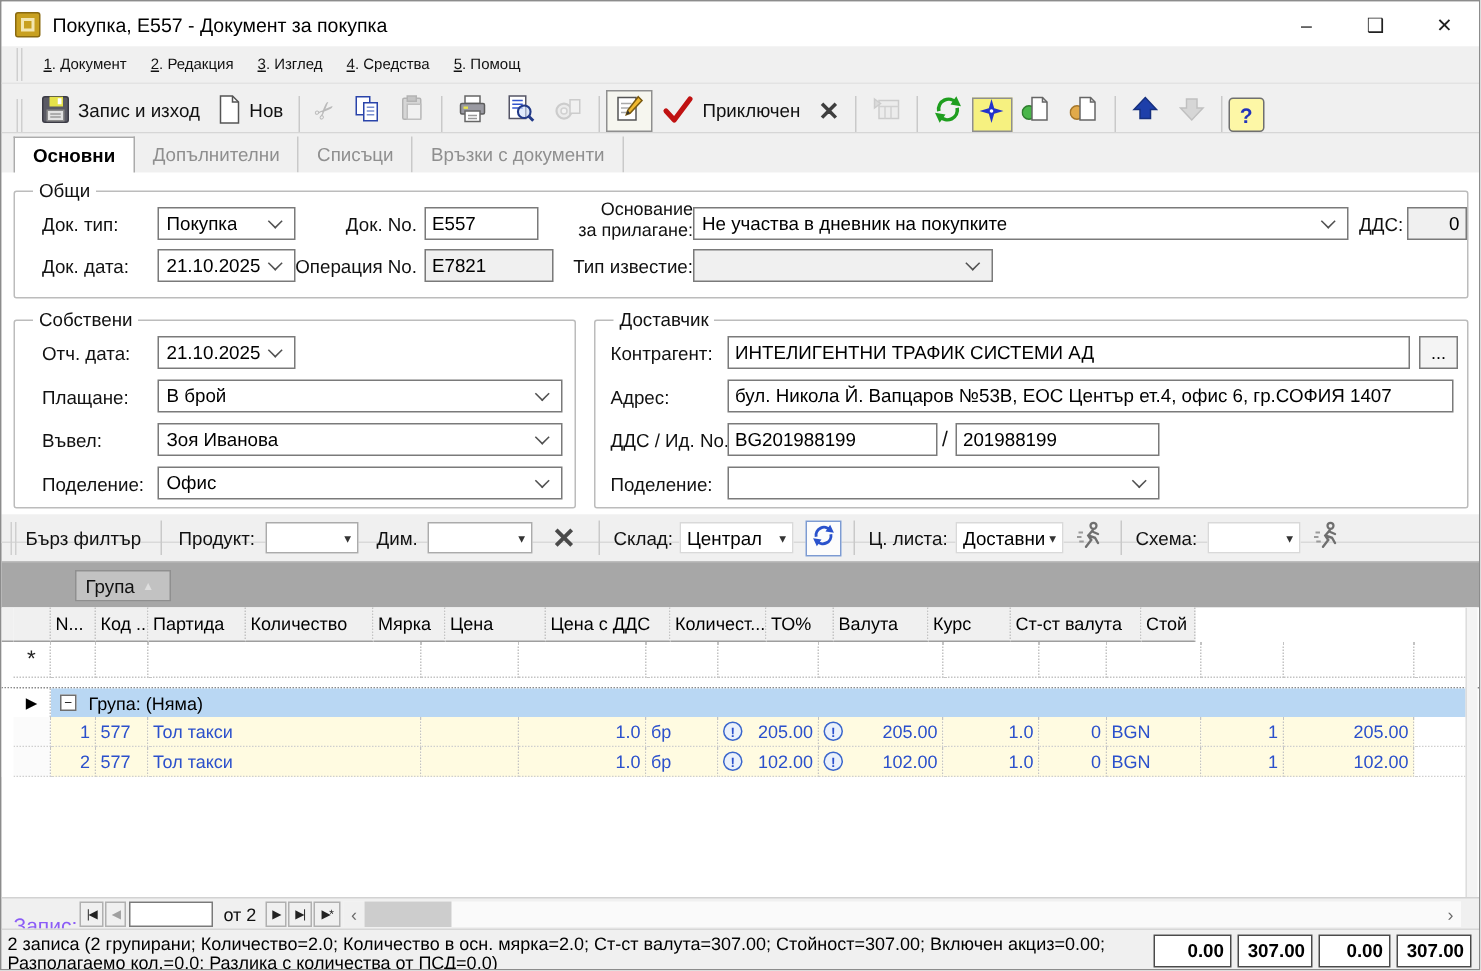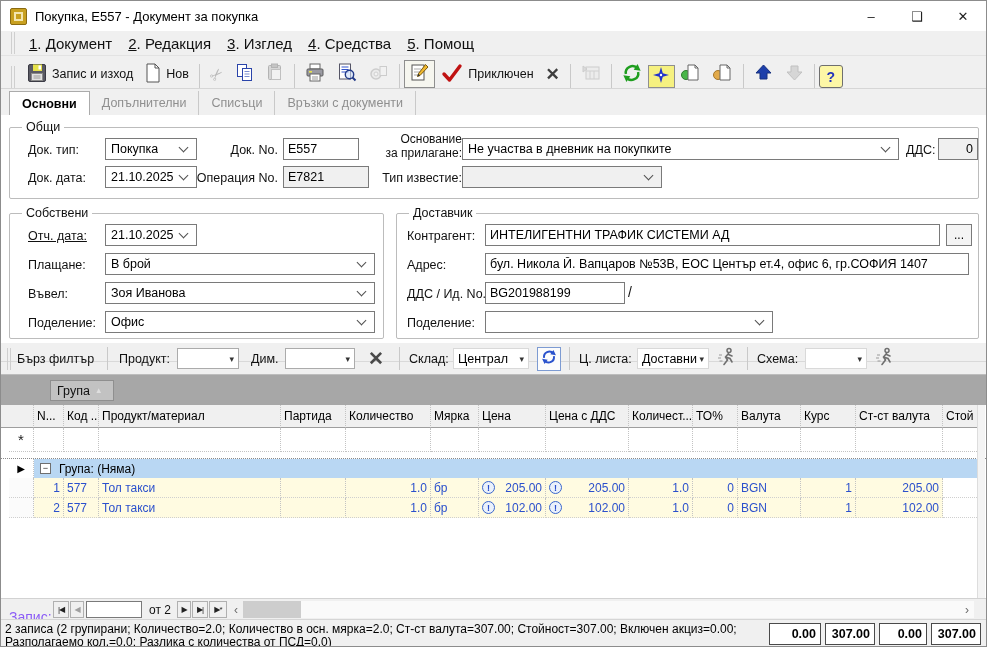--- a/index.html
+++ b/index.html
@@ -10,21 +10,21 @@
   
   .titlebar { position:absolute; left:0; top:0; width:100%; height:30px; background:#fff; display:flex; align-items:center; }
   .appicon { width:17px; height:17px; margin-left:9px; background:#c8a020; border:1px solid #8a6a10; border-radius:2px; position:relative; }
   .appicon::after { content:""; position:absolute; left:3px; top:3px; right:3px; bottom:3px; border:2px solid #f3e6b0; }
   .title-text { margin-left:8px; font-size:13px; color:#000; }
   .wincaps { margin-left:auto; display:flex; height:100%; }
   .wbtn { width:46px; height:100%; display:flex; align-items:center; justify-content:center; font-size:13px; color:#222; }
 
   
   .menubar { position:absolute; left:0; top:30px; width:100%; height:25px; background:#f0f0f0; display:flex; align-items:center; padding-left:10px; border-bottom:1px solid #e3e3e3; }
-  .mitem { padding:3px 8px; font-size:15px; color:#111; }
+  .mitem { padding:3px 8px; font-size:10px; color:#111; }
   .mitem u { text-decoration:underline; }
 
   
   .toolbar { position:absolute; left:0; top:55px; width:100%; height:33px; background:#f0f0f0; display:flex; align-items:flex-end; padding-left:10px; border-bottom:1px solid #d6d6d6; }
   .gripper { width:4px; height:22px; border-left:1px solid #cfcfcf; border-right:1px solid #cfcfcf; margin-right:6px; }
   .tbtn { height:28px; display:flex; align-items:center; gap:5px; padding:0 5px; font-size:12.5px; color:#111; border:1px solid transparent; }
   .tbtn.pressed { border:1px solid #8f8f8f; background:#f6f6ef; }
   .tsep { width:1px; height:24px; background:#c9c9c9; margin:0 4px; }
   .dis { opacity:.55; filter:grayscale(1); }
   .xglyph { font-size:17px; font-weight:bold; color:#3e3e3e; }
@@ -314,21 +314,21 @@
       <div class="fieldwrap gray" style="left:273px; top:38px; width:86px;"><input readonly="" value="Е7821" style=""></div>
       <span class="lbl r" style="left:368px; top:43px; width:84px;">Тип известие:</span>
       <div class="combo gray" style="left:452px; top:38px; width:200px;">
           <span class="ctext"></span>
           <span class="chev"></span>
         </div>
     </div>
 
     <div class="gb" style="left:8px; top:98px; width:375px; height:126px;">
       <span class="gbtitle">Собствени</span>
-      <span class="lbl" style="left:18px; top:15px;text-decoration:underline;">Отч. дата:</span>
+      <span class="lbl" style="left:18px; top:15px;">Отч. дата:</span>
       <div class="combo" style="left:95px; top:10px; width:92px;">
           <span class="ctext">21.10.2025</span>
           <span class="chev"></span>
         </div>
       <span class="lbl" style="left:18px; top:44px;">Плащане:</span>
       <div class="combo" style="left:95px; top:39px; width:270px;">
           <span class="ctext">В брой</span>
           <span class="chev"></span>
         </div>
       <span class="lbl" style="left:18px; top:73px;">Въвел:</span>
@@ -346,20 +346,21 @@
     <div class="gb" style="left:395px; top:98px; width:583px; height:126px;">
       <span class="gbtitle">Доставчик</span>
       <span class="lbl" style="left:10px; top:15px;">Контрагент:</span>
       <div class="fieldwrap" style="left:88px; top:10px; width:455px;"><input value="ИНТЕЛИГЕНТНИ ТРАФИК СИСТЕМИ АД" style=""></div>
       <div class="browse" style="left:549px; top:10px; width:26px;">...</div>
       <span class="lbl" style="left:10px; top:44px;">Адрес:</span>
       <div class="fieldwrap" style="left:88px; top:39px; width:484px;"><input value="бул. Никола Й. Вапцаров №53В, ЕОС Център ет.4, офис 6, гр.СОФИЯ 1407" style=""></div>
       <span class="lbl" style="left:10px; top:73px;">ДДС / Ид. No.</span>
       <div class="fieldwrap" style="left:88px; top:68px; width:140px;"><input value="BG201988199" style=""></div>
       <span class="slash" style="left:231px; top:70px;">/</span>
+      <div class="fieldwrap" style="left:240px; top:68px; width:136px;"><input value="201988199" style=""></div>
       <span class="lbl" style="left:10px; top:102px;">Поделение:</span>
       <div class="combo" style="left:88px; top:97px; width:288px;">
           <span class="ctext"></span>
           <span class="chev"></span>
         </div>
     </div>
   </div>
 
   <div class="filterbar">
     <div class="gripper"></div>
@@ -424,21 +425,20 @@
       <span class="sort">▲</span>
     </div>
   </div>
 
   <div class="grid">
     <div class="grow hrow">
       <div class="gridindent" style="background:#f0f0f0; border-bottom:1px solid #9e9e9e;"></div>
       <div class="cell c0"></div>
       <div class="cell c1">N...</div>
       <div class="cell c2">Код ...</div>
-      <div class="cell c3">Продукт/материал</div>
       <div class="cell c4">Партида</div>
       <div class="cell c5">Количество</div>
       <div class="cell c6">Мярка</div>
       <div class="cell c7">Цена</div>
       <div class="cell c8">Цена с ДДС</div>
       <div class="cell c9">Количест...</div>
       <div class="cell c10">ТО%</div>
       <div class="cell c11">Валута</div>
       <div class="cell c12">Курс</div>
       <div class="cell c13">Ст-ст валута</div>

